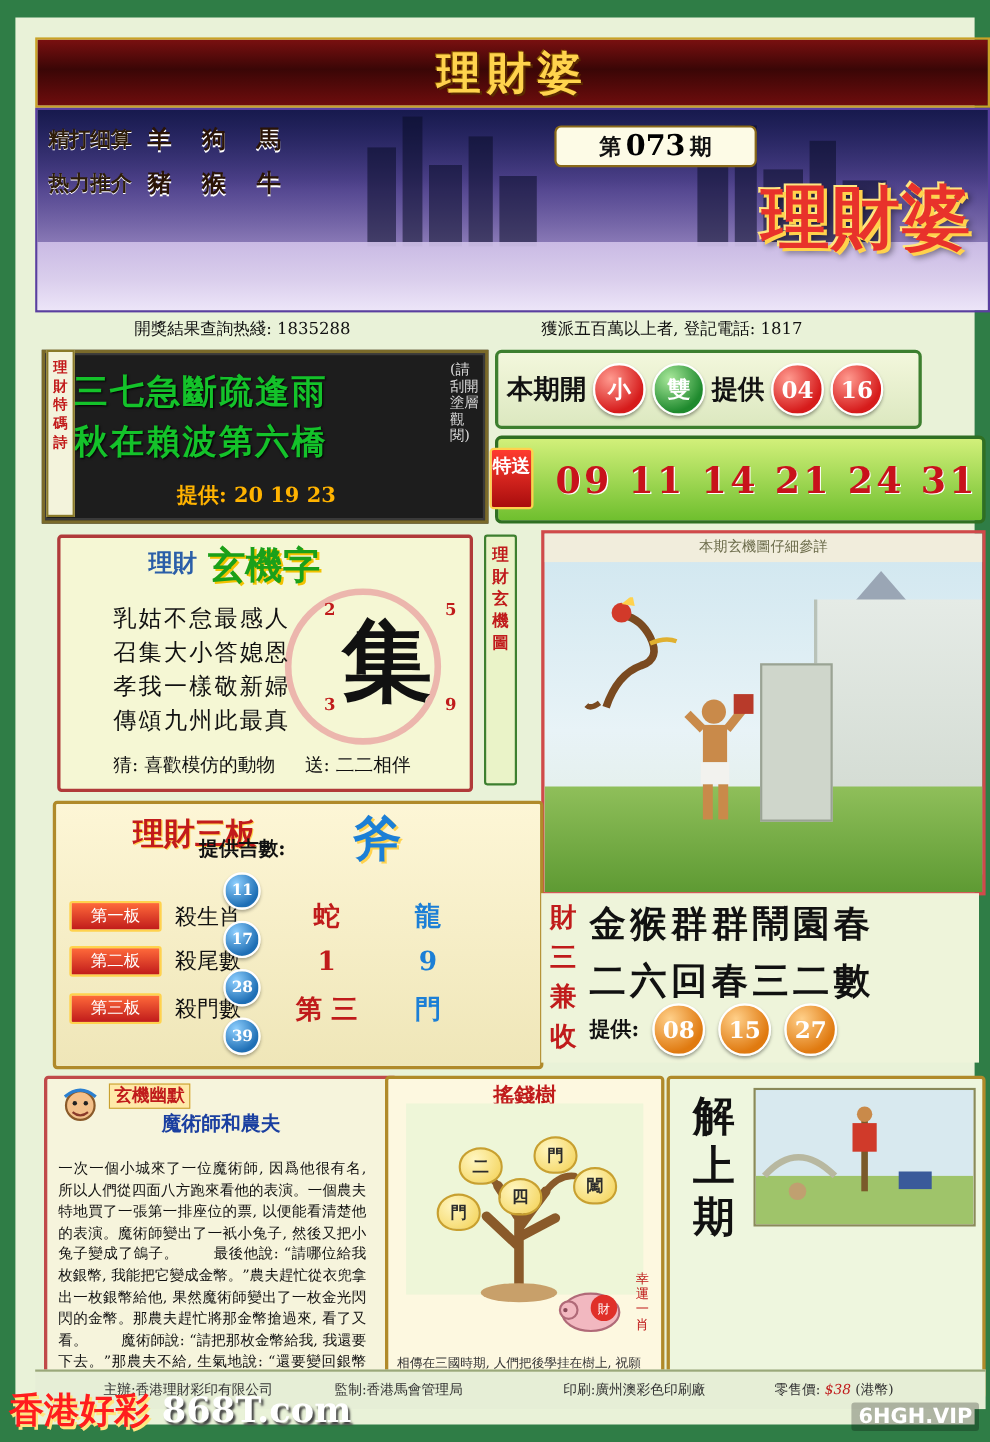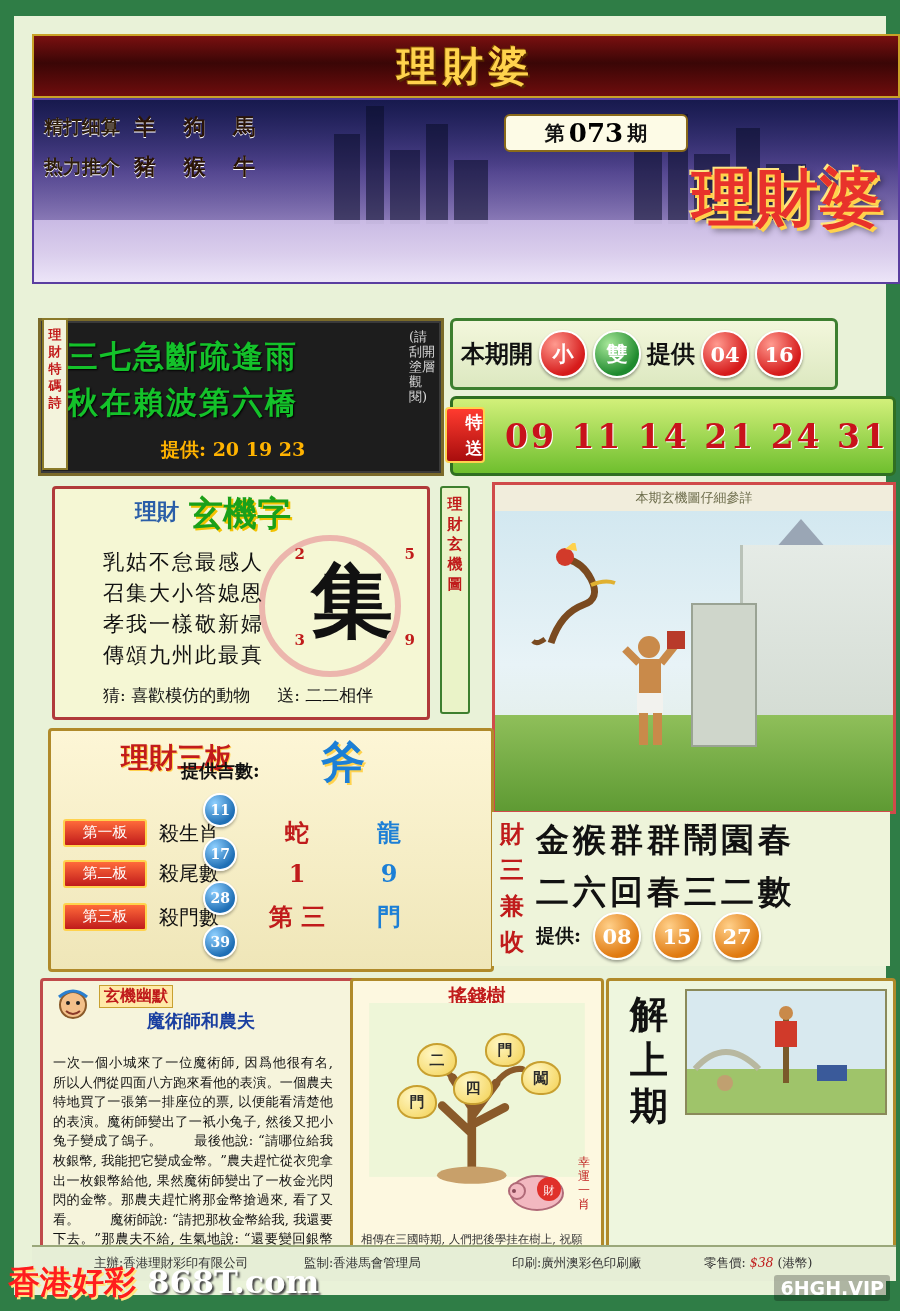--- a/index.html
+++ b/index.html
@@ -145,23 +145,23 @@
   .specialbox{
     position:absolute;left:436px;top:380px;width:440px;height:74px;
     background:linear-gradient(180deg,#d2f07a,#6fbf2e);
     border:3px solid #2f6f22;border-radius:6px;
     display:flex;align-items:center;
   }
   .sp-tag{
     position:absolute;left:-8px;top:8px;width:40px;height:56px;
     background:linear-gradient(180deg,#ff3b2f,#a80d0d);
     border:2px solid #ffd24d;border-radius:4px;
-    color:#fff;font-family:Liberation Mono, monospace;
+    color:#fff;font-family:Liberation Serif, serif;
     font-size:17px;font-weight:bold;text-align:center;line-height:26px;
-    padding-top:2px;box-sizing:border-box;padding-left:18px;
+    padding-top:2px;box-sizing:border-box;
   }
   .sp-nums{
     margin-left:52px;
     font-family:"DejaVu Serif","Liberation Serif",serif;
     font-size:33px;font-weight:bold;color:#c8121b;letter-spacing:3px;
     text-shadow:1px 1px 0 #fff;
   }
   
   .xuanji{
     position:absolute;left:38px;top:470px;width:372px;height:228px;
@@ -426,20 +426,24 @@
 
     <div class="issue">
       <span>第</span>
       <span class="num">073</span>
       <span>期</span>
     </div>
 
     <div class="brand">理財婆</div>
   </div>
 
+  <div class="hotline">
+    <span class="a">開獎結果查詢热綫:  1835288</span>
+    <span class="b">獲派五百萬以上者,  登記電話:  1817</span>
+  </div>
 
   <div class="poem">
     <div class="lines">
       <div>三七急斷疏逢雨</div>
       <div>秋在賴波第六橋</div>
     </div>
     <div class="give">
       <span>提供:</span>
       <span>20 19 23</span>
     </div>

